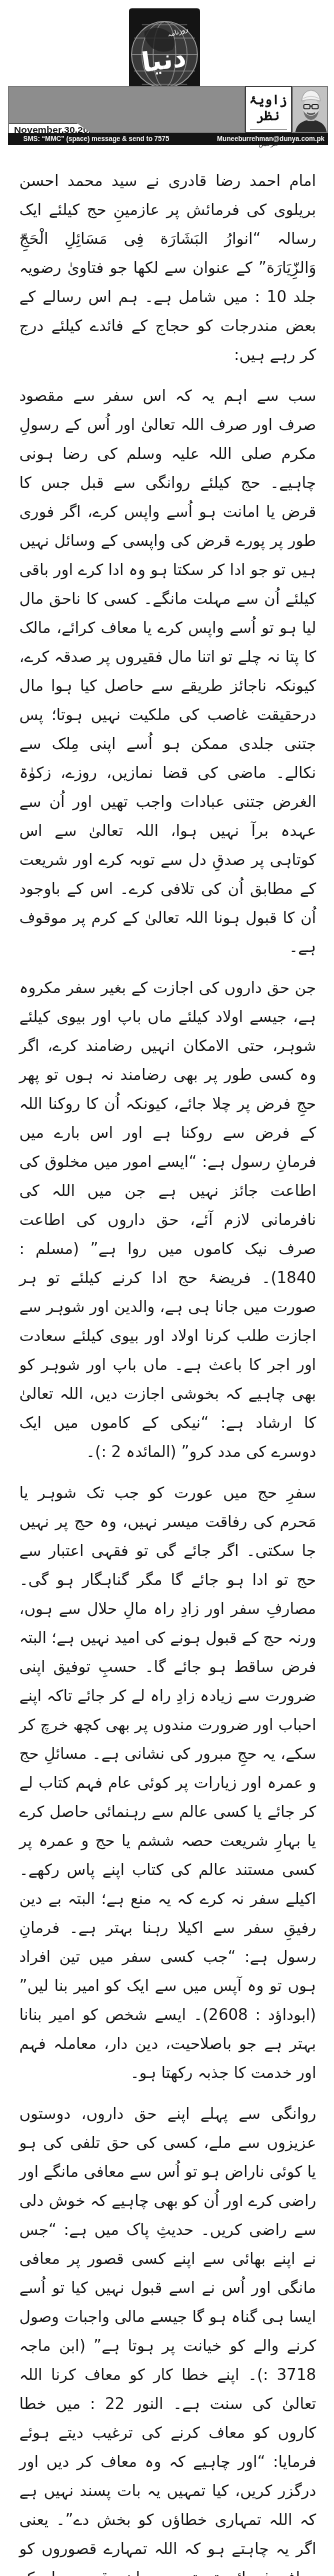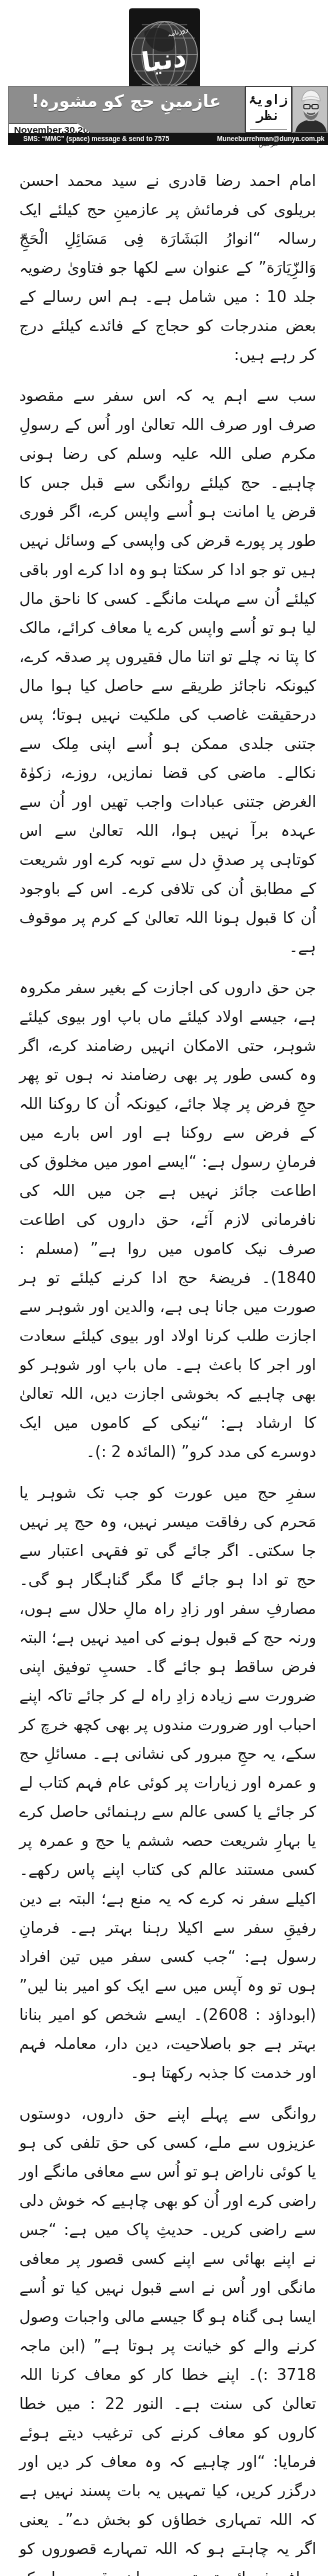--- a/index.html
+++ b/index.html
@@ -39,21 +39,21 @@
     font-family: "Liberation Sans", sans-serif;
     font-weight: bold; font-size: 9.8px; color: #1a1a1a;
   }
   .column-panel {
     position: absolute; left: 237px; top: 0; width: 47px; height: 47px;
     background: #ffffff; border: 0.5px solid #3c3c3c; box-sizing: border-box;
     text-align: center; direction: rtl;
   }
   .column-name {
     margin-top: 5.2px; font-size: 13px; font-weight: bold; color: #111;
-    font-family: Liberation Mono, monospace;
+    font-family: Liberation Serif, serif;
   }
   .column-author {
     margin-top: 4.6px; font-size: 6.2px; color: #222;
     border-top: 0.5px solid #999; padding-top: 3.1px;
     margin-left: 4.1px; margin-right: 4.1px;
     font-family: "DejaVu Sans", sans-serif;
   }
   .photo-box {
     position: absolute; left: 284px; top: 0; width: 36px; height: 47px;
     background: #bdbdbd; overflow: hidden; border: 0.5px solid #777; box-sizing: border-box;
@@ -99,21 +99,20 @@
       <line x1="25" y1="148" x2="113" y2="148" stroke="#9a9a9a" stroke-width="1"></line>
       <path d="M30 45 Q55 30 80 48 Q95 60 85 80 Q65 90 45 78 Q28 62 30 45 Z" fill="#222" opacity="0.8"></path>
 
       <text x="96" y="50" font-family="DejaVu Sans, sans-serif" font-size="13" fill="#ffffff" text-anchor="middle" transform="rotate(-18 96 50)">روزنامہ</text>
       <text x="69" y="118" font-family="DejaVu Sans, sans-serif" font-size="52" font-weight="bold" fill="#ffffff" text-anchor="middle" transform="rotate(-8 69 110)">دنیا</text>
     </svg>
   </div>
 
   <div class="header-band">
     <div class="title-box">
-      <div class="article-title">عازمینِ حج کو مشورہ!</div>
       <div class="date-box">November,30,2026</div>
     </div>
     <div class="column-panel">
       <div class="column-name">زاویۂ نظر</div>
       <div class="column-author">مفتی منیب الرحمٰن</div>
     </div>
     <div class="photo-box">
       <svg width="36" height="47" viewBox="0 0 70 91" xmlns="http://www.w3.org/2000/svg">
         <rect x="0" y="0" width="70" height="91" fill="#c2c2c2"></rect>
 

